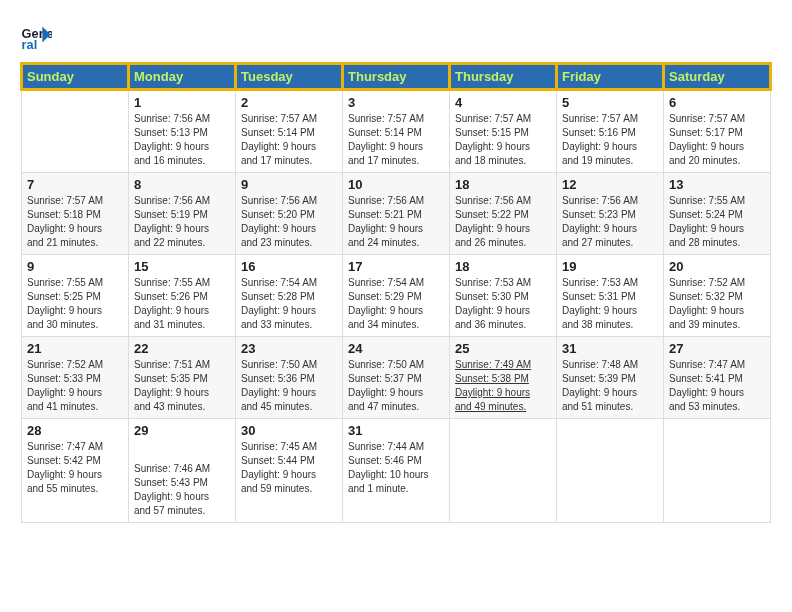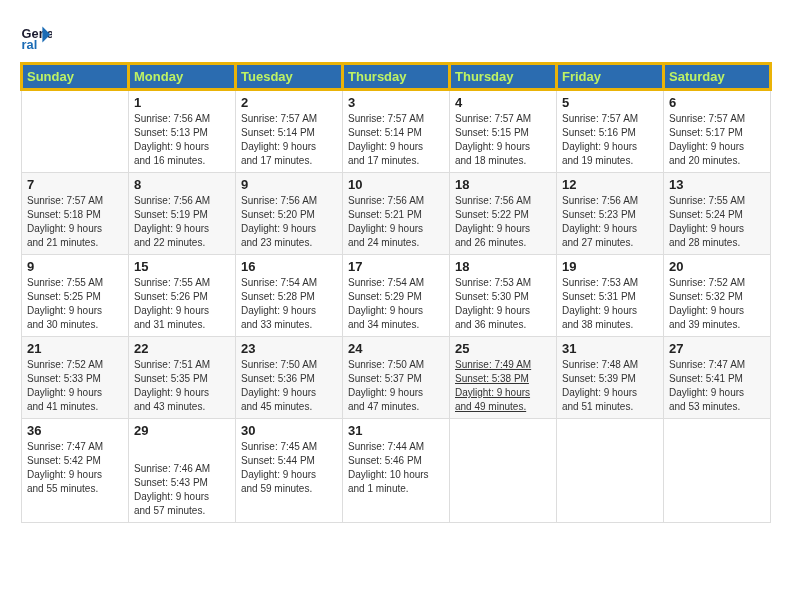--- a/index.html
+++ b/index.html
@@ -304,21 +304,21 @@
         <td>
           <div class="day-number">27</div>
           <div class="day-info" style="white-space: pre-line;">Sunrise: 7:47 AM
 Sunset: 5:41 PM
 Daylight: 9 hours
 and 53 minutes.</div>
         </td>
       </tr>
       <tr>
         <td>
-          <div class="day-number">36</div>
+          <div class="day-number">28</div>
           <div class="day-info" style="white-space: pre-line;">Sunrise: 7:47 AM
 Sunset: 5:42 PM
 Daylight: 9 hours
 and 55 minutes.</div>
         </td>
         <td>
           <div class="day-number">29</div>
           <div class="day-info" style="white-space: pre-line; margin-top: 24px;">Sunrise: 7:46 AM
 Sunset: 5:43 PM
 Daylight: 9 hours

